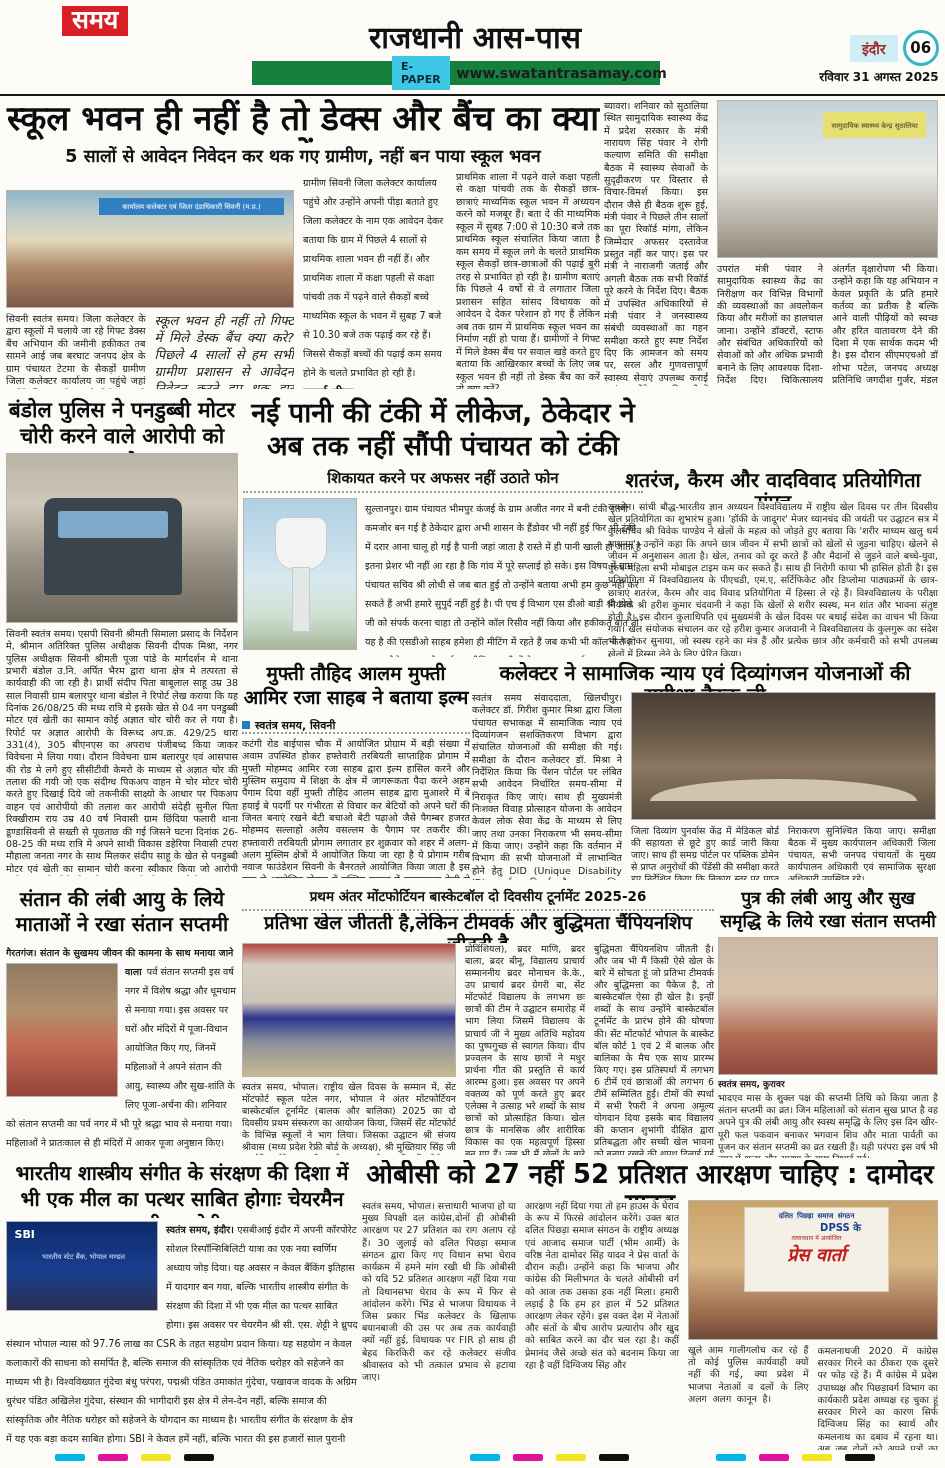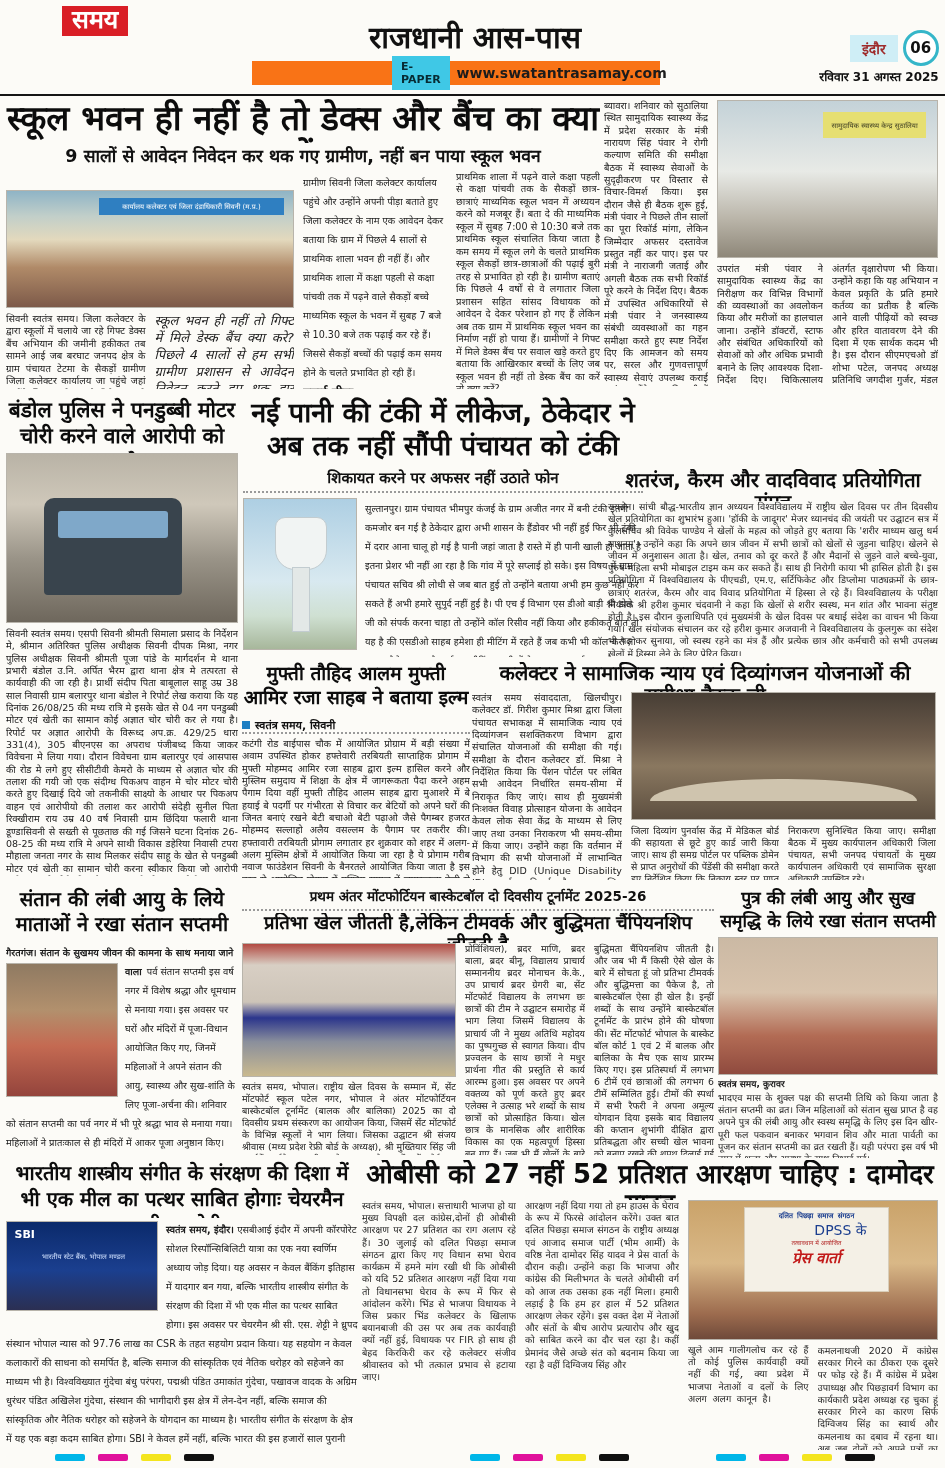--- a/index.html
+++ b/index.html
@@ -3,21 +3,21 @@
 <meta charset="utf-8">
 <style>
   html,body{margin:0;padding:0;background:#9a9a9a;}
   .page{position:relative;width:945px;height:1468px;margin:0 auto;background:#fcfbf7;
         font-family:"DejaVu Sans",sans-serif;color:#111;overflow:hidden;}
   
   .masthead{position:absolute;left:14px;top:6px;width:170px;}
   .m1{font-size:43px;font-weight:bold;line-height:.95;letter-spacing:-2px;color:#121212;}
   .m2{display:inline-block;color:#fff;font-size:25px;font-weight:bold;padding:0 10px 2px;margin-left:48px;line-height:1.1;}
   .section-title{position:absolute;left:278px;top:16px;width:394px;text-align:center;font-size:30px;font-weight:bold;}
-  .urlbar{position:absolute;left:252px;top:61px;width:408px;height:24px;background:#f97316;display:flex;align-items:center;}
+  .urlbar{position:absolute;left:252px;top:61px;width:408px;height:24px;background:#15803d;display:flex;align-items:center;}
   .epaper{font-size:11px;font-weight:bold;padding:4px 9px;margin-left:140px;color:#072b33;}
   .url{font-size:14px;font-weight:600;margin-left:7px;color:#1c1c1c;}
   .edition-wrap{position:absolute;left:850px;top:30px;display:flex;align-items:center;gap:5px;}
   .edition{font-size:14px;font-weight:bold;padding:4px 12px;color:#9e2b2b;}
   .pagenum{width:30px;height:30px;border-radius:50%;border:3px solid #35b6c9;background:#fff;display:flex;
            align-items:center;justify-content:center;font-size:15px;font-weight:bold;color:#111;}
   .date{position:absolute;left:818px;top:68px;width:122px;text-align:center;font-size:12px;font-weight:bold;}
   .hrule{position:absolute;left:0;top:94px;width:945px;height:2px;background:#151515;}
   
   .art{position:absolute;overflow:hidden;}
@@ -51,23 +51,23 @@
   .ph-team{background:linear-gradient(180deg,#b24a42 0%,#d8cfc4 16%,#cdc4b8 44%,#2b358c 56%,#8a8f9c 74%,#c9b98f 100%);}
   .ph-women1{background:linear-gradient(180deg,#8f7a62 0%,#b2906d 35%,#c46a52 62%,#94443c 100%);}
   .ph-women2{background:linear-gradient(180deg,#cbb9a4 0%,#d8c3ac 40%,#b26b54 72%,#8f4a3e 100%);}
   .ph-sbi{background:linear-gradient(180deg,#0b2a6b 0%,#1b3f8f 55%,#2b2f52 100%);}
   .sbi-logo{position:absolute;top:7%;left:5%;color:#fff;font-weight:bold;font-size:11px;}
   .sbi-banner{position:absolute;top:34%;left:10%;right:8%;color:#cfe0ff;font-size:7px;text-align:center;}
   .ph-press{background:linear-gradient(180deg,#caa36a 0%,#d9b887 45%,#9c6b4e 82%,#6f4a3a 100%);}
   .press-banner{position:absolute;top:4%;left:22%;width:58%;height:58%;background:#f4f0e6;border:1px solid #d8cdb8;
                 text-align:center;padding-top:3px;overflow:hidden;}
   .pb-org{font-size:7px;font-weight:bold;color:#1b3e8f;font-family:Liberation Mono, monospace;}
-  .pb-abbr{font-size:14px;font-weight:normal;color:#1b3e8f;padding-left:48px;}
+  .pb-abbr{font-size:10px;font-weight:bold;color:#1b3e8f;padding-left:48px;}
   .pb-sub{font-size:6px;color:#b02020;}
-  .pb-title{font-size:15px;font-weight:bold;color:#c21a1a;font-style:italic;}
+  .pb-title{font-size:18px;font-weight:bold;color:#c21a1a;font-style:italic;}
   
   #a-school{left:6px;top:99px;width:594px;height:294px;}
   #a-minister{left:604px;top:100px;width:334px;height:366px;}
   #a-bandol{left:6px;top:397px;width:232px;height:482px;}
   #a-tank{left:243px;top:397px;width:400px;height:263px;}
   #a-chess{left:608px;top:469px;width:330px;height:191px;}
   #a-mufti{left:242px;top:662px;width:228px;height:223px;}
   #a-collector{left:472px;top:662px;width:466px;height:223px;}
   #a-santan1{left:6px;top:887px;width:232px;height:271px;}
   #a-basket{left:242px;top:887px;width:472px;height:271px;}
@@ -93,21 +93,21 @@
   </div>
   <div class="edition-wrap">
     <span class="edition" style="background: rgb(207, 238, 246);">इंदौर</span>
     <span class="pagenum" style="border-color: rgb(53, 182, 201);">06</span>
   </div>
   <div class="date">रविवार 31 अगस्त 2025</div>
   <div class="hrule"></div>
 
   <section id="a-school" class="art">
     <div class="hl" style="font-size:34px;height:44px;">स्कूल भवन ही नहीं है तो डेक्स और बैंच का क्या करें?</div>
-    <div class="sub" style="font-size:17.5px;height:28px;">9 सालों से आवेदन निवेदन कर थक गए ग्रामीण, नहीं बन पाया स्कूल भवन</div>
+    <div class="sub" style="font-size:17.5px;height:28px;">5 सालों से आवेदन निवेदन कर थक गए ग्रामीण, नहीं बन पाया स्कूल भवन</div>
     <div class="cols" style="height:218px;">
       <div style="width:288px;flex:none;display:flex;flex-direction:column;gap:5px;margin-top:19px;">
         <div class="photo ph-school" style="height:116px;">
           <div class="sign-blue">कार्यालय कलेक्टर एवं जिला दंडाधिकारी सिवनी (म.प्र.)</div>
         </div>
         <div class="cols" style="flex:1;">
           <div class="col body-txt" style="font-size:9.6px;">सिवनी स्वतंत्र समय। जिला कलेक्टर के द्वारा स्कूलों में चलाये जा रहे गिफ्ट डेक्स बैंच अभियान की जमीनी हकीकत तब सामने आई जब बरघाट जनपद क्षेत्र के ग्राम पंचायत टेटमा के सैकड़ों ग्रामीण जिला कलेक्टर कार्यालय जा पहुंचे जहां उन्होंने जिला कलेक्टर से निवेदन करते हुए कहा कि मैडम</div>
           <div class="col body-txt" style="font-size:13px;font-style:italic;">स्कूल भवन ही नहीं तो गिफ्ट में मिले डेस्क बैंच क्या करे? पिछले 4 सालों से हम सभी ग्रामीण प्रशासन से आवेदन निवेदन करते हुए थक हार चुके हैं मैडम जी ग्राम में स्कूल भवन तो बनवा दीजए। प्राप्त जानकारी अनुसार बरघाट जनपद पंचायत के टेटमा ग्राम पंचायत के सैकड़ों</div>
         </div>
       </div>

